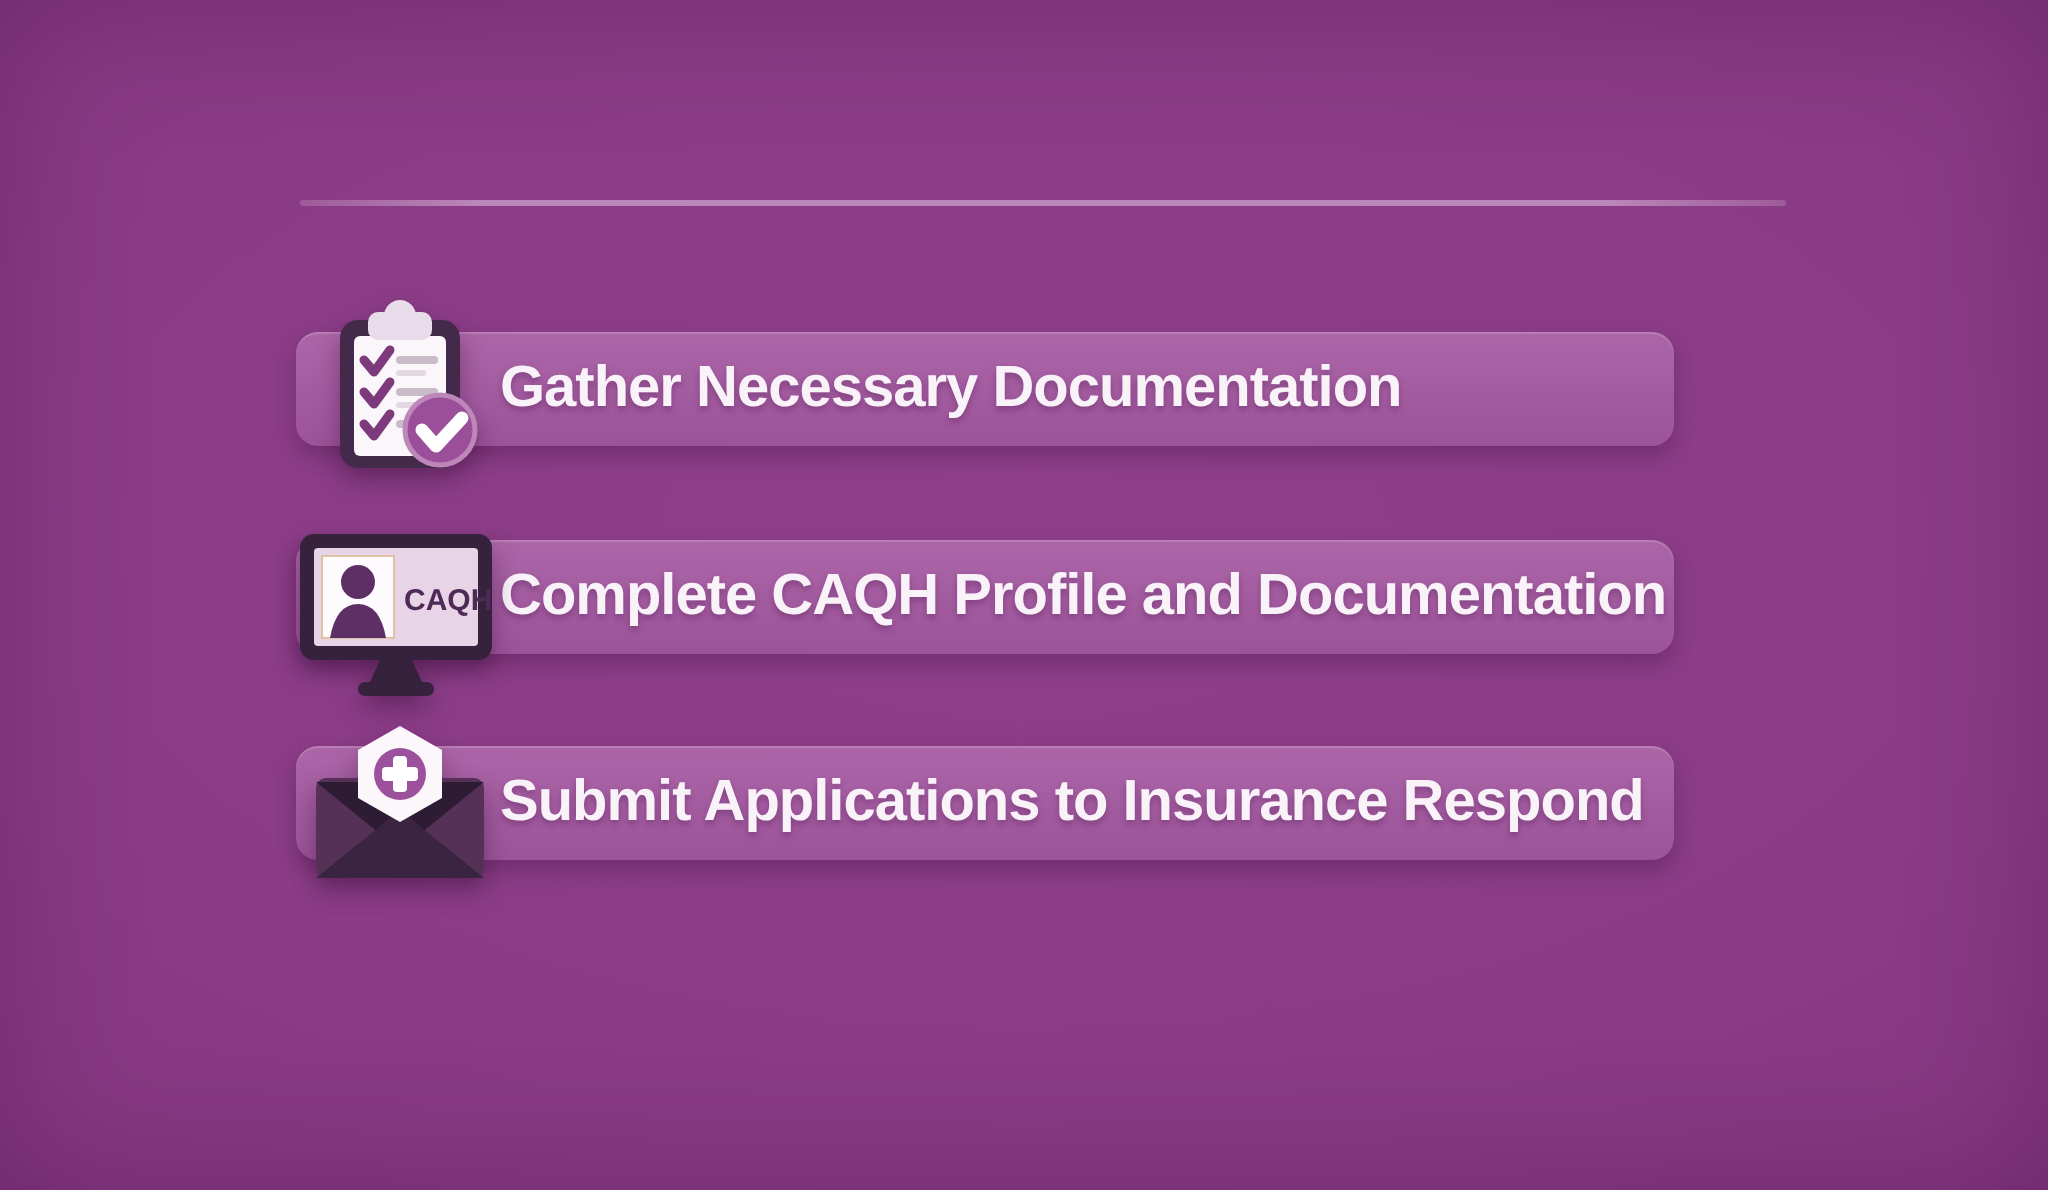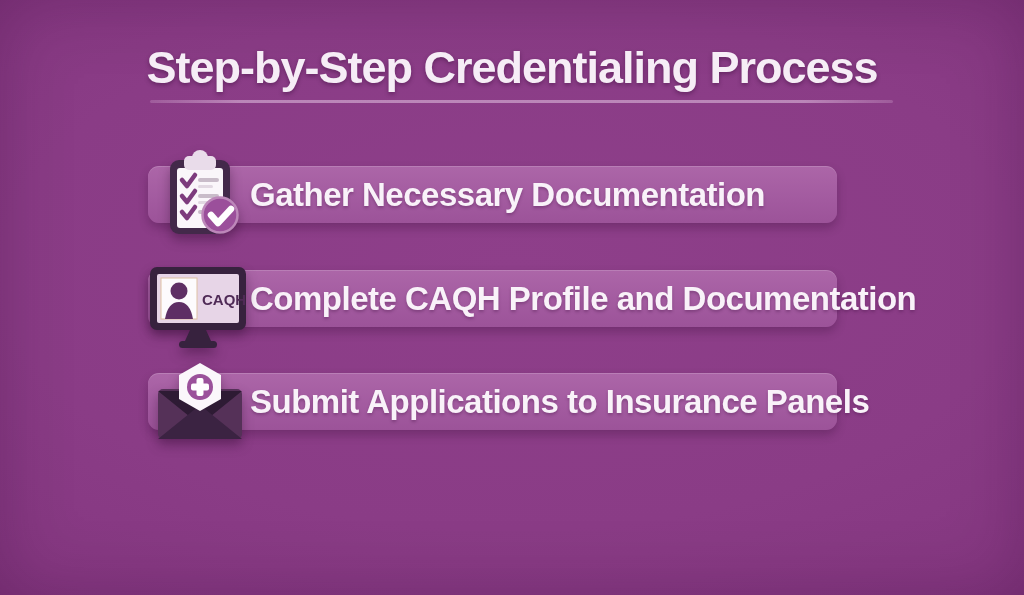--- a/index.html
+++ b/index.html
@@ -22,39 +22,38 @@
   }
   .step{position:absolute;left:148px;width:689px;height:57px;}
   .step-bar{
     position:absolute;inset:0;border-radius:11px;
     background:linear-gradient(180deg,#ac66a8 0%,#a35ba0 55%,#9c5399 100%);
     box-shadow:0 5px 10px rgba(48,10,48,.28), inset 0 1px 0 rgba(255,255,255,.16);
   }
   .step-label{
     position:absolute;inset:0;display:flex;align-items:center;
     padding-left:102px;box-sizing:border-box;
-    font-size:33px;font-weight:bold;letter-spacing:-.5px;color:#f9f2f9;
+    font-size:29px;font-weight:bold;letter-spacing:-.5px;color:#f9f2f9;
     text-shadow:0 2px 3px rgba(70,20,70,.35);
     white-space:nowrap;
   }
   .icon{position:absolute;}
   .icon svg{display:block;filter:drop-shadow(0 6px 6px rgba(40,6,40,.38));}
   #step1{top:166px;} #step2{top:270px;} #step3{top:373px;} #step4{top:476px;}
   #step1 .icon{left:6px;top:-19px;}
   #step2 .icon{left:0px;top:-6px;}
   #step3 .icon{left:4px;top:-12px;}
   #step4 .icon{left:-4px;top:-15px;}
   .caqh-text{font-family:"Liberation Sans",sans-serif;font-weight:bold;}
 </style>
 </head>
 <body>
 
 <div class="canvas">
 
-  <div class="title">Step-by-Step Credentialing Process</div>
   <div class="title-underline"></div>
 
   <div class="step" id="step1">
     <div class="step-bar"></div>
     <div class="step-label">Gather Necessary Documentation</div>
     <div class="icon">
       <svg width="96" height="96" viewBox="0 0 96 96">
         <rect x="16" y="13" width="60" height="74" rx="9" fill="#43294a"></rect>
         <rect x="23" y="21" width="46" height="60" rx="3" fill="#faf6fa"></rect>
         <circle cx="46" cy="11" r="8" fill="#e9dcea"></circle>
@@ -91,21 +90,21 @@
         </g>
         <text class="caqh-text" x="54" y="41" font-size="15" fill="#4f2a56">CAQH</text>
         <polygon points="42,66 58,66 63,77 37,77" fill="#37223e"></polygon>
         <rect x="31" y="77" width="38" height="7" rx="3.5" fill="#37223e"></rect>
       </svg>
     </div>
   </div>
 
   <div class="step" id="step3">
     <div class="step-bar"></div>
-    <div class="step-label">Submit Applications to Insurance Panels</div>
+    <div class="step-label">Submit Applications to Insurance Respond</div>
     <div class="icon">
       <svg width="96" height="86" viewBox="0 0 96 86">
         <rect x="6" y="28" width="84" height="50" rx="5" fill="#553158"></rect>
         <polygon points="6,30 48,64 90,30" fill="#2e1b34"></polygon>
         <polygon points="6,78 48,44 90,78" fill="#3b2342"></polygon>
         <g>
           <polygon points="48,2 69,14 69,38 48,50 27,38 27,14" fill="#fbf7fb"></polygon>
           <circle cx="48" cy="26" r="13" fill="#9b519b"></circle>
           <rect x="44.5" y="17" width="7" height="18" rx="2" fill="#ffffff"></rect>
           <rect x="39" y="22.5" width="18" height="7" rx="2" fill="#ffffff"></rect>

